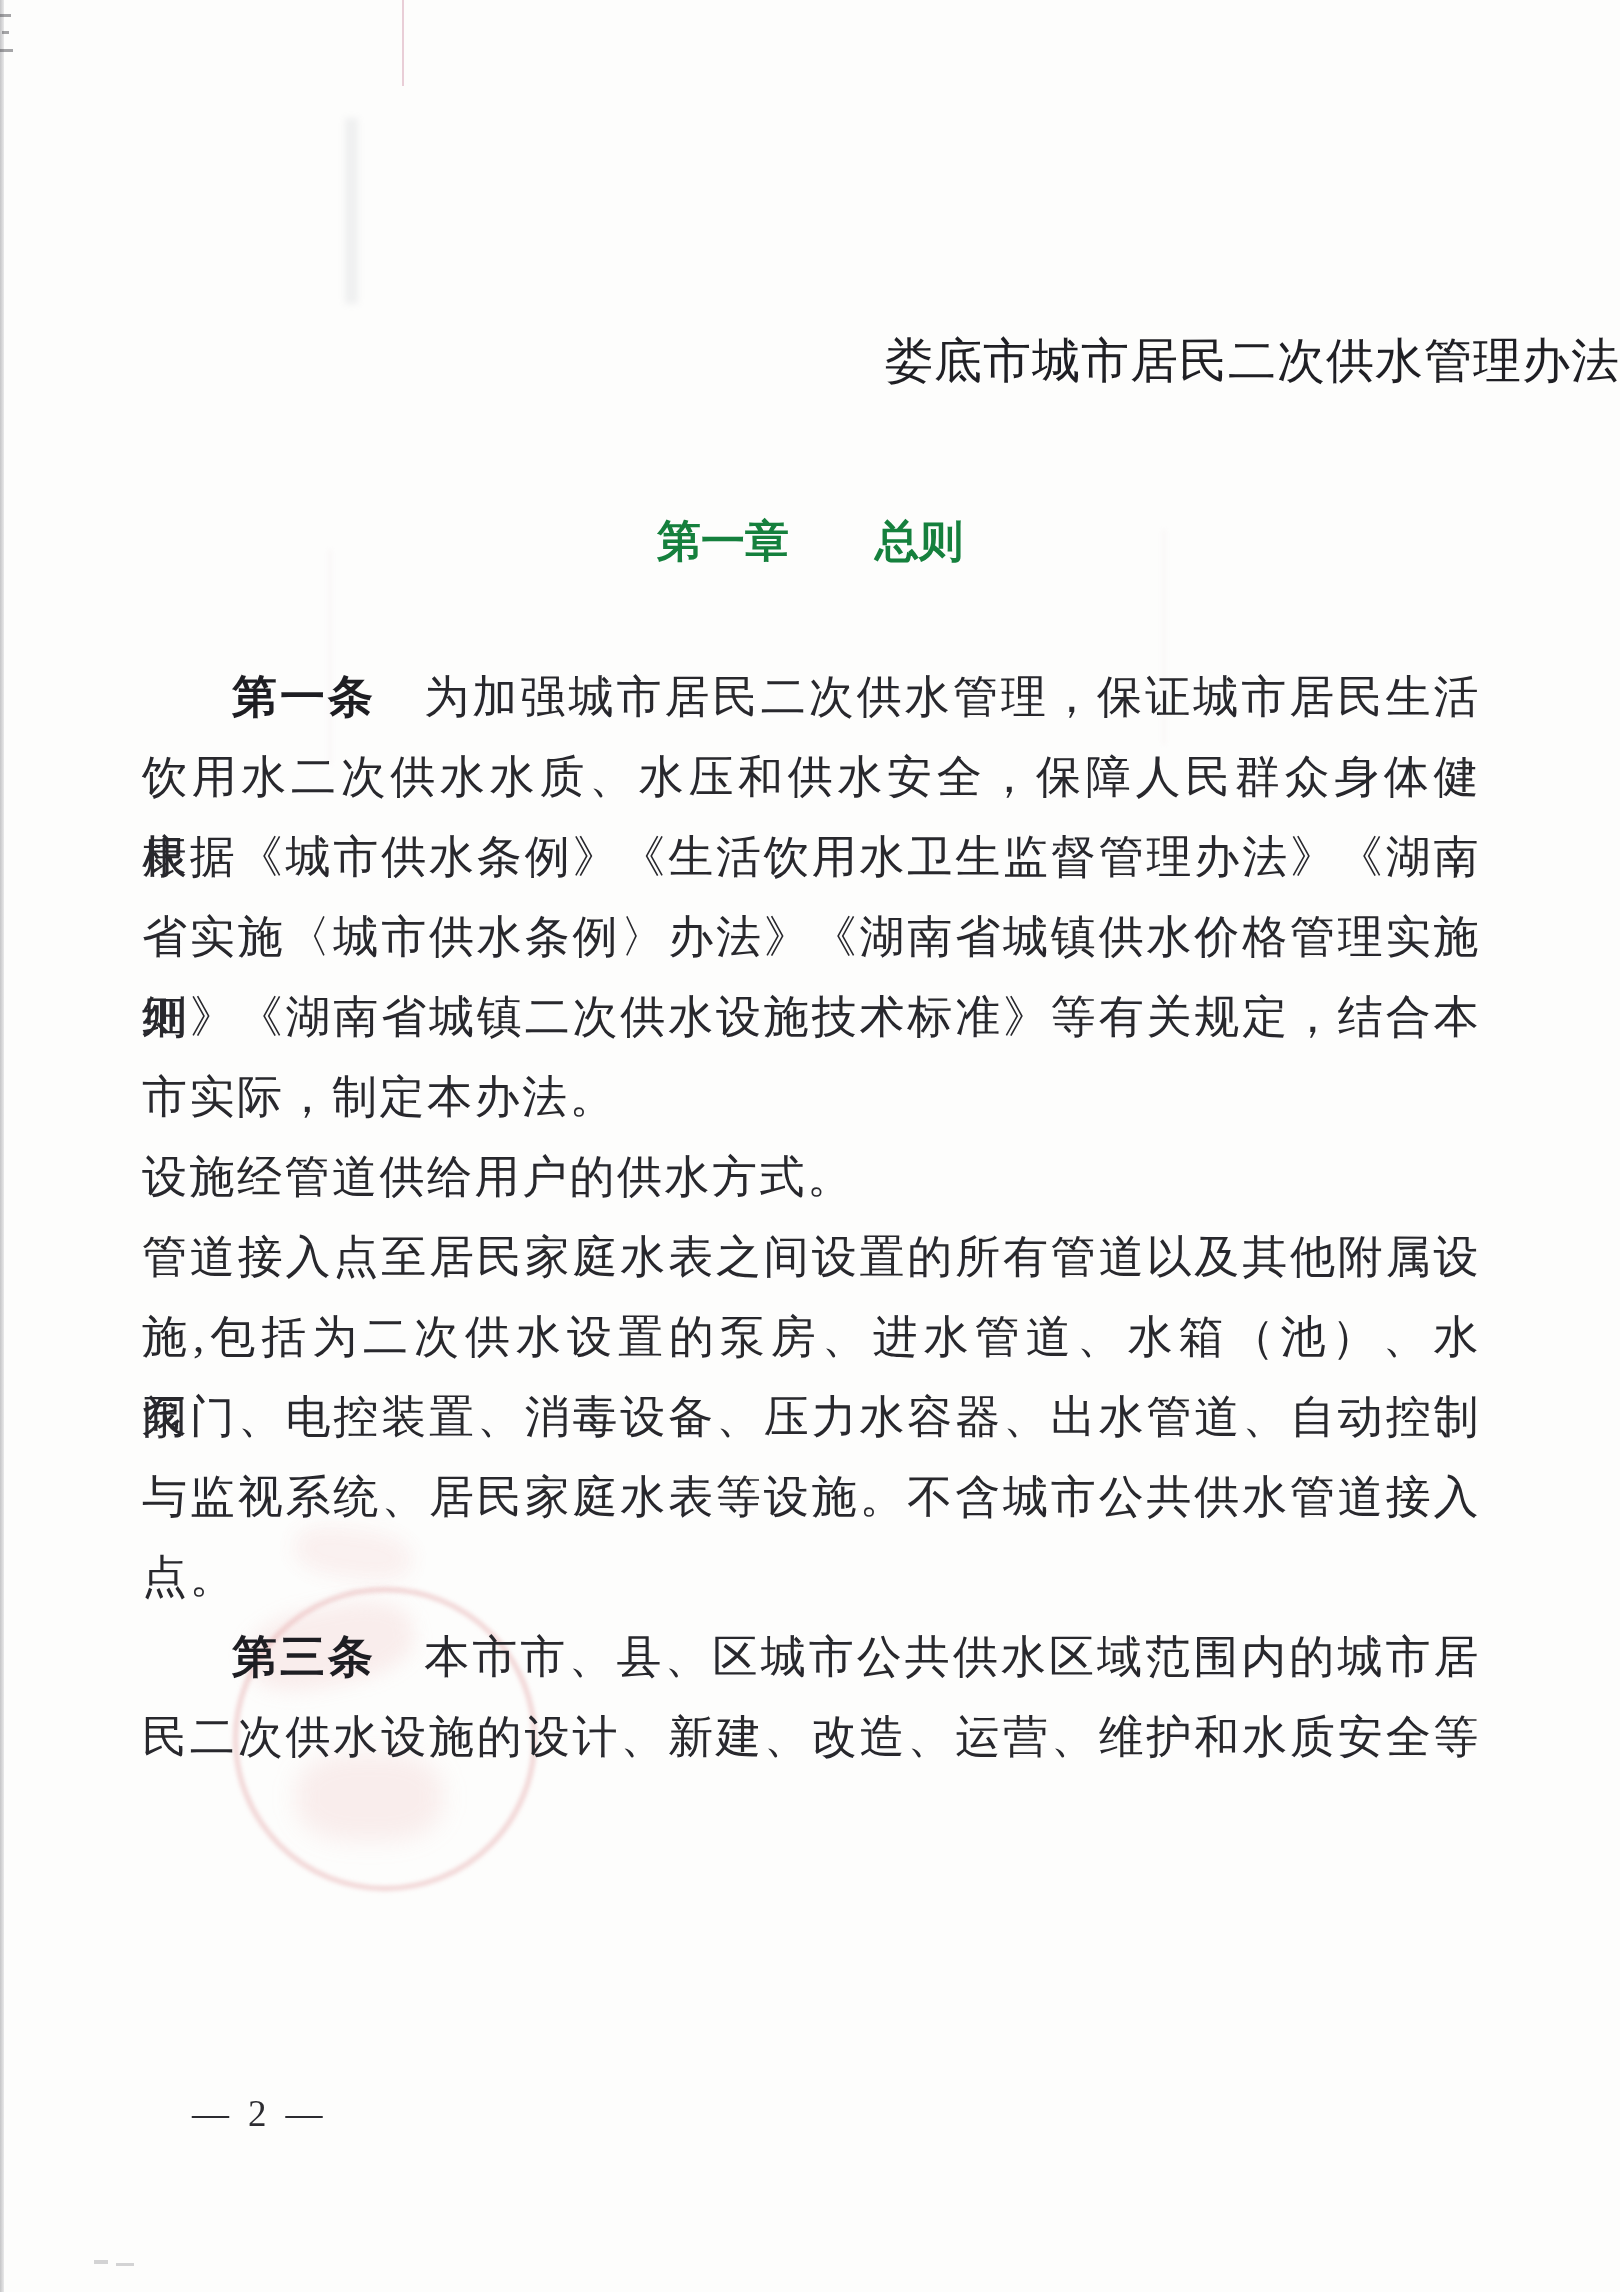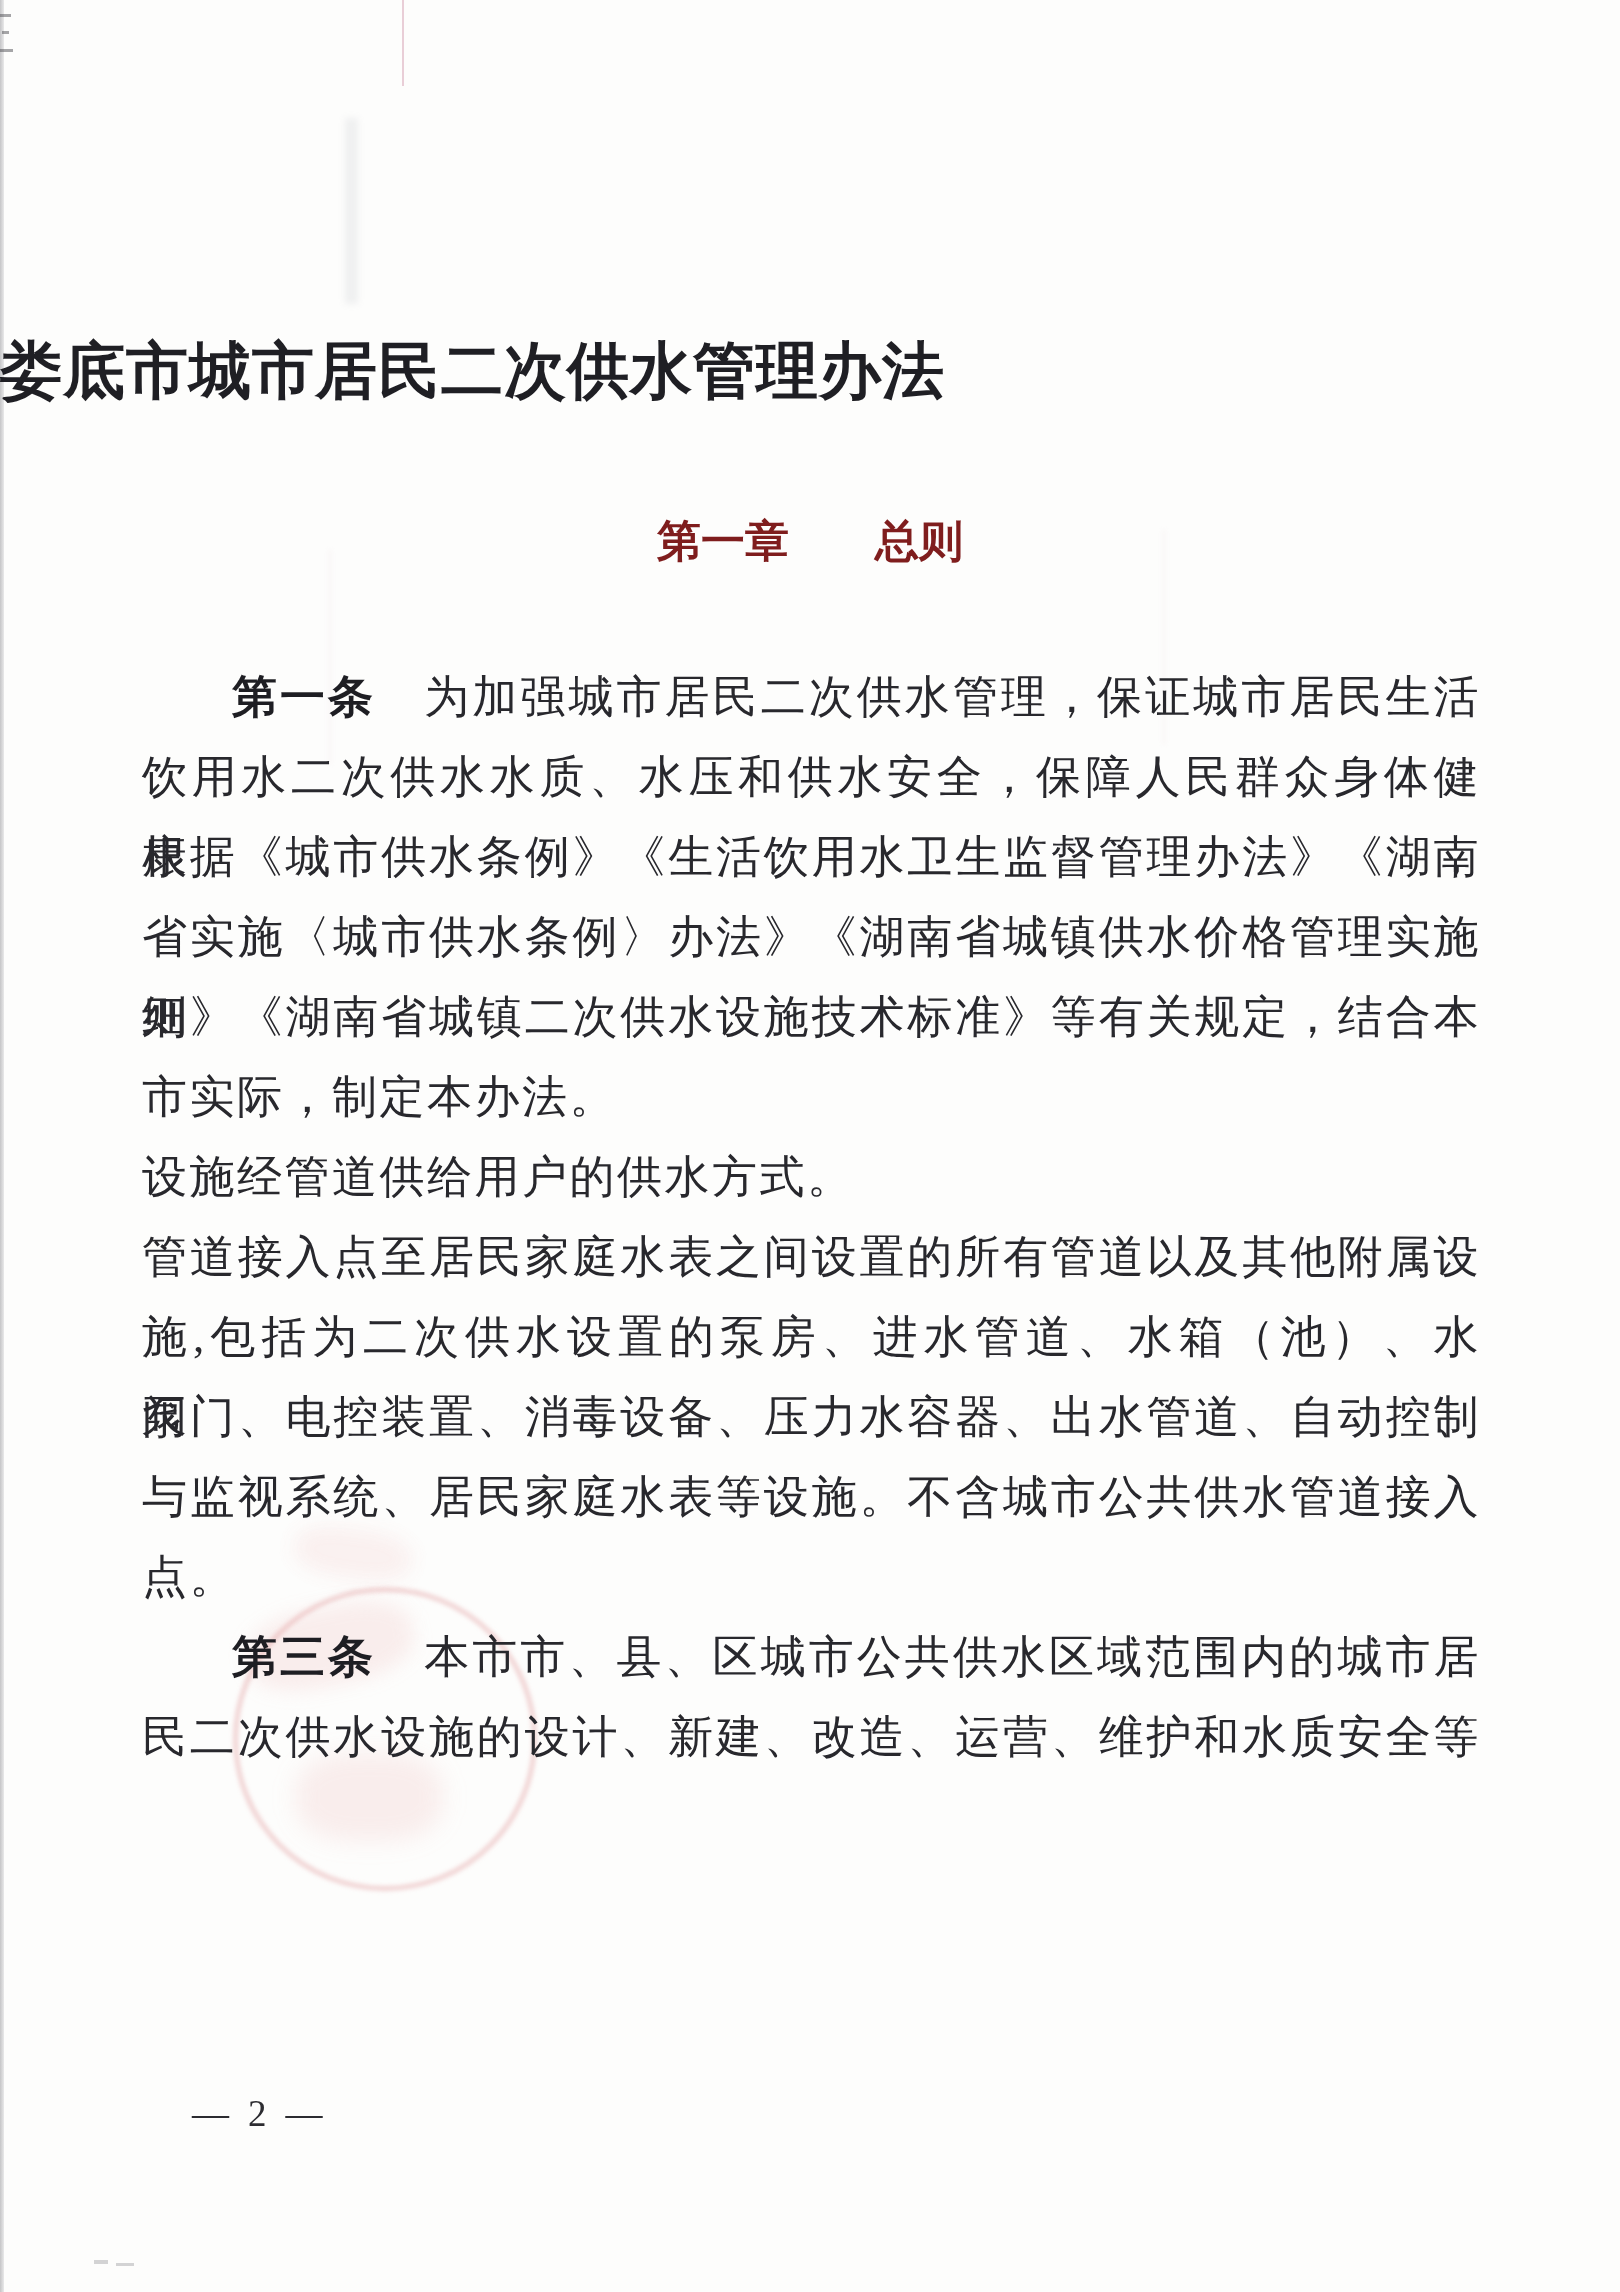--- a/index.html
+++ b/index.html
@@ -7,29 +7,29 @@
     position:relative;
     width:1620px;height:2293px;
     background:#fdfdfc;
     overflow:hidden;
     font-family:"Liberation Serif","DejaVu Serif",serif;
     color:#2b2b30;
   }
   
   .title{
     position:absolute;top:329px;left:0;width:100%;
-    margin:0;text-align:left;
-    font-size:62px;font-weight:bold;letter-spacing:1px;
+    margin:0;text-align:right;
+    font-size:48px;font-weight:normal;letter-spacing:1px;
     color:#1f1f24;
   }
   .chapter{
     position:absolute;top:512px;left:0;width:100%;
     text-align:center;
     font-size:44px;font-weight:bold;
-    color:#7f1d1d;
+    color:#15803d;
   }
   .chapter .gap{display:inline-block;width:86px;}
   .body-block{
     position:absolute;top:657px;left:142px;width:1339px;
   }
   .line{
     font-size:45px;line-height:80px;height:80px;
     letter-spacing:2.5px;
     text-align:justify;
     text-align-last:justify;

